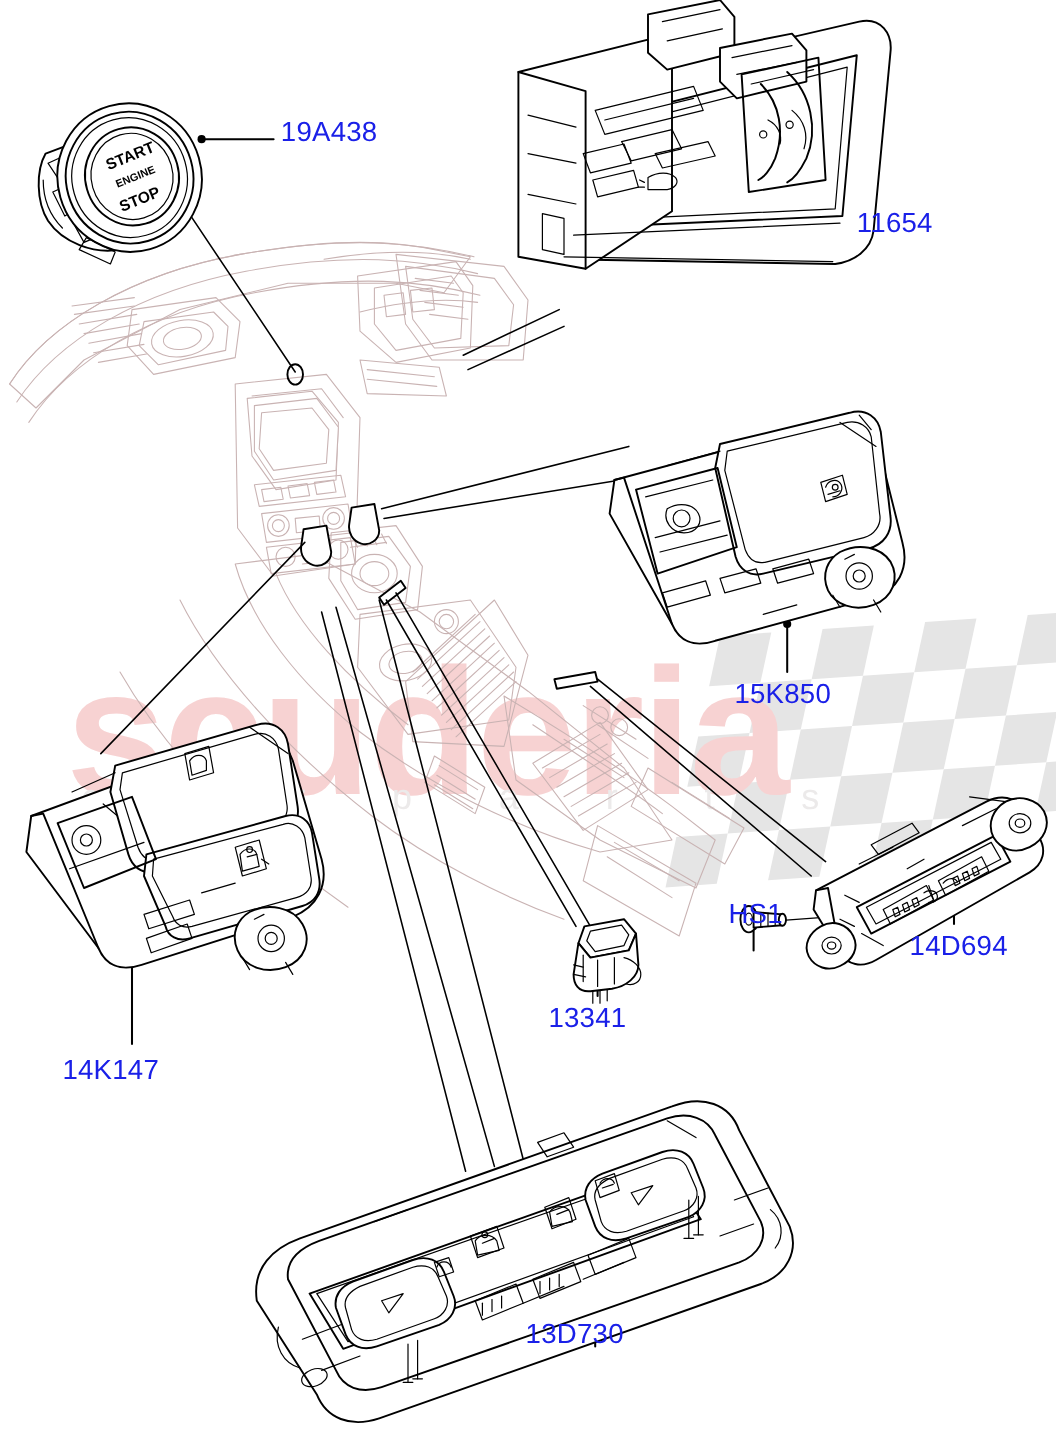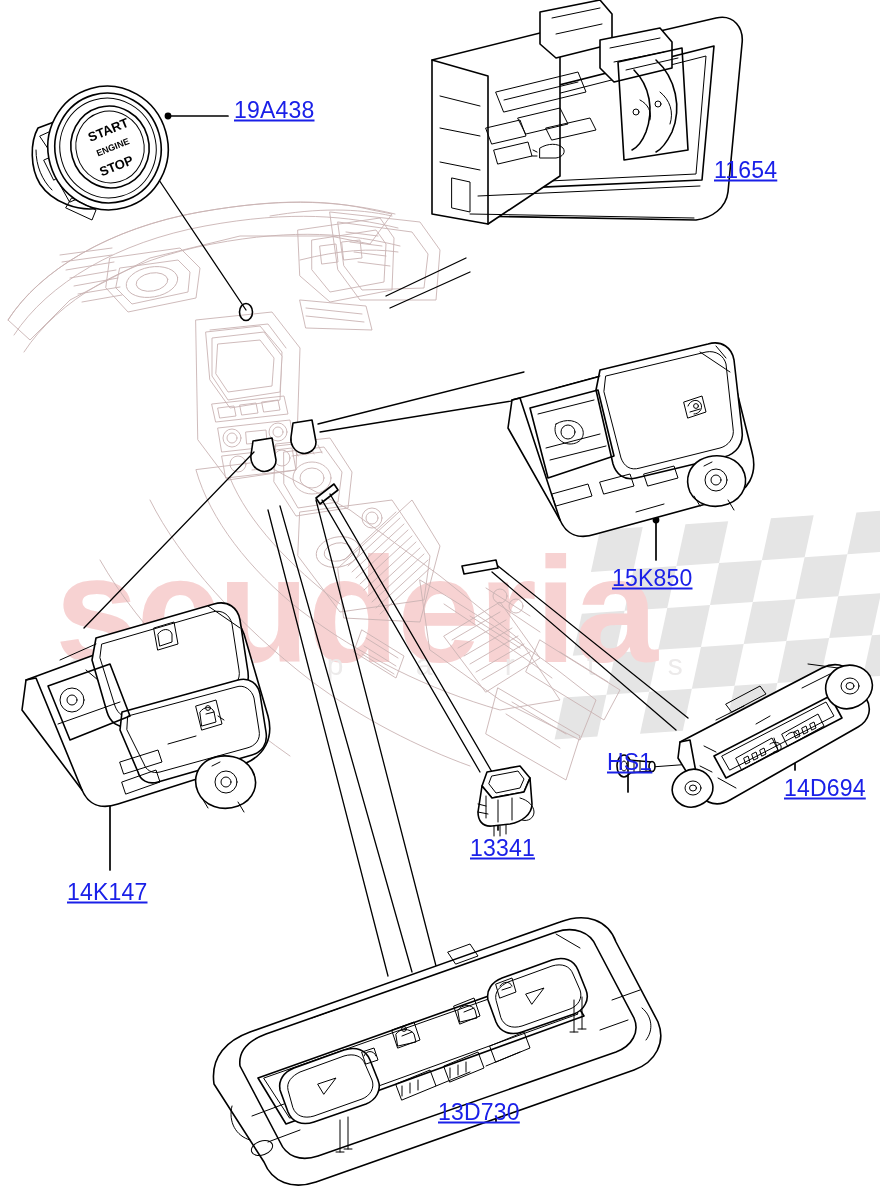--- a/index.html
+++ b/index.html
@@ -28,21 +28,20 @@
 
   .part-label {
     position: absolute;
     color: #1a20e8;
     font-family: "Liberation Sans", sans-serif;
     font-size: 23px;
     font-weight: 400;
     letter-spacing: 0.2px;
     white-space: nowrap;
     line-height: 1;
-    text-decoration: underline;
   }
   .wm-main {
     position: absolute;
     font-family: "Liberation Sans", sans-serif;
     font-size: 150px;
     font-weight: 700;
     color: #f7d2d2;
     letter-spacing: -2px;
     line-height: 1;
     white-space: nowrap;
@@ -619,22 +618,22 @@
 
       <path class="ln-t" d="M448 952 L470 944 L478 956 L456 964 Z"></path>
       <path class="ln-t" d="M556 934 L580 948"></path>
       <path class="ln-t" d="M312 1018 L340 1008"></path>
     </g>
 
   </svg>
 
   <div class="layer" id="label-layer">
     <div class="part-label" style="left:234px; top:110px; transform:translateY(-50%);">19A438</div>
-    <div class="part-label" style="left:714px; top:170px; transform:translateY(-50%);">11654</div>
+    <div class="part-label" style="left:714px; top:186px; transform:translateY(-50%);">11654</div>
     <div class="part-label" style="left:612px; top:578px; transform:translateY(-50%);">15K850</div>
-    <div class="part-label" style="left:67px; top:892px; transform:translateY(-50%);">14K147</div>
-    <div class="part-label" style="left:784px; top:788px; transform:translateY(-50%);">14D694</div>
+    <div class="part-label" style="left:52px; top:892px; transform:translateY(-50%);">14K147</div>
+    <div class="part-label" style="left:758px; top:788px; transform:translateY(-50%);">14D694</div>
     <div class="part-label" style="left:607px; top:762px; transform:translateY(-50%);">HS1</div>
-    <div class="part-label" style="left:470px; top:848px; transform:translateY(-50%);">13341</div>
+    <div class="part-label" style="left:457px; top:848px; transform:translateY(-50%);">13341</div>
     <div class="part-label" style="left:438px; top:1112px; transform:translateY(-50%);">13D730</div>
   </div>
 
 </div>
 
 </body></html>

